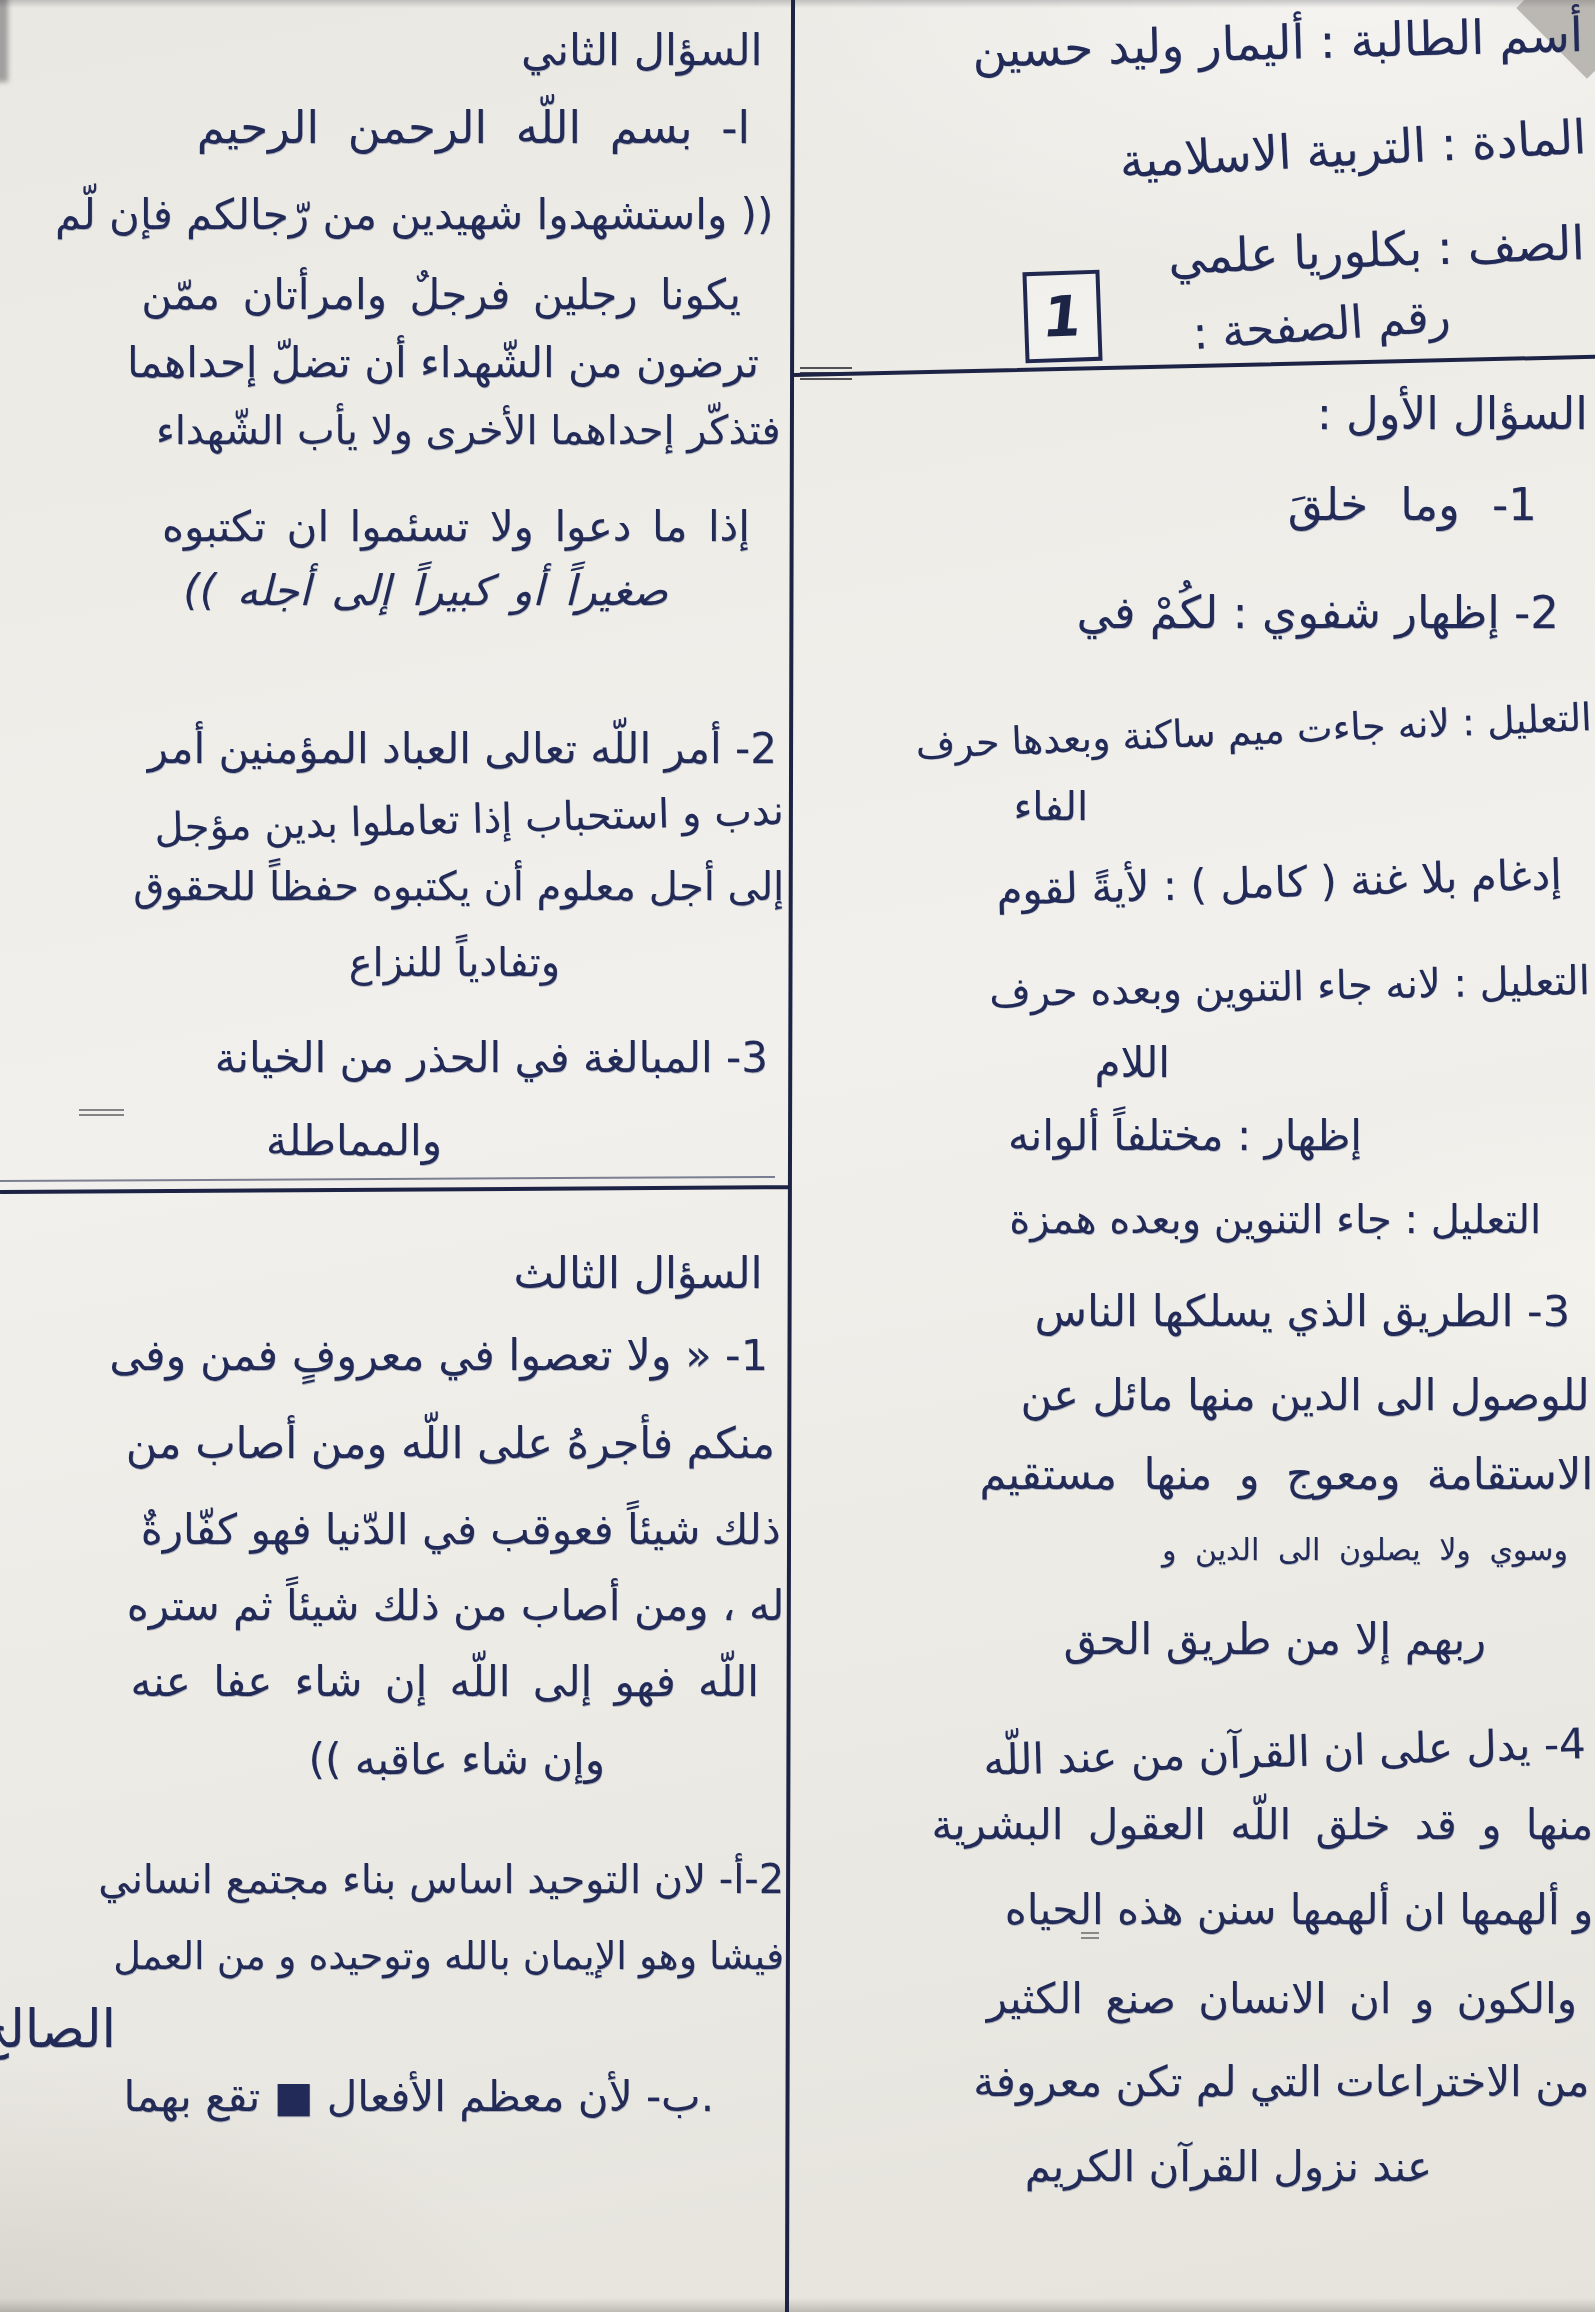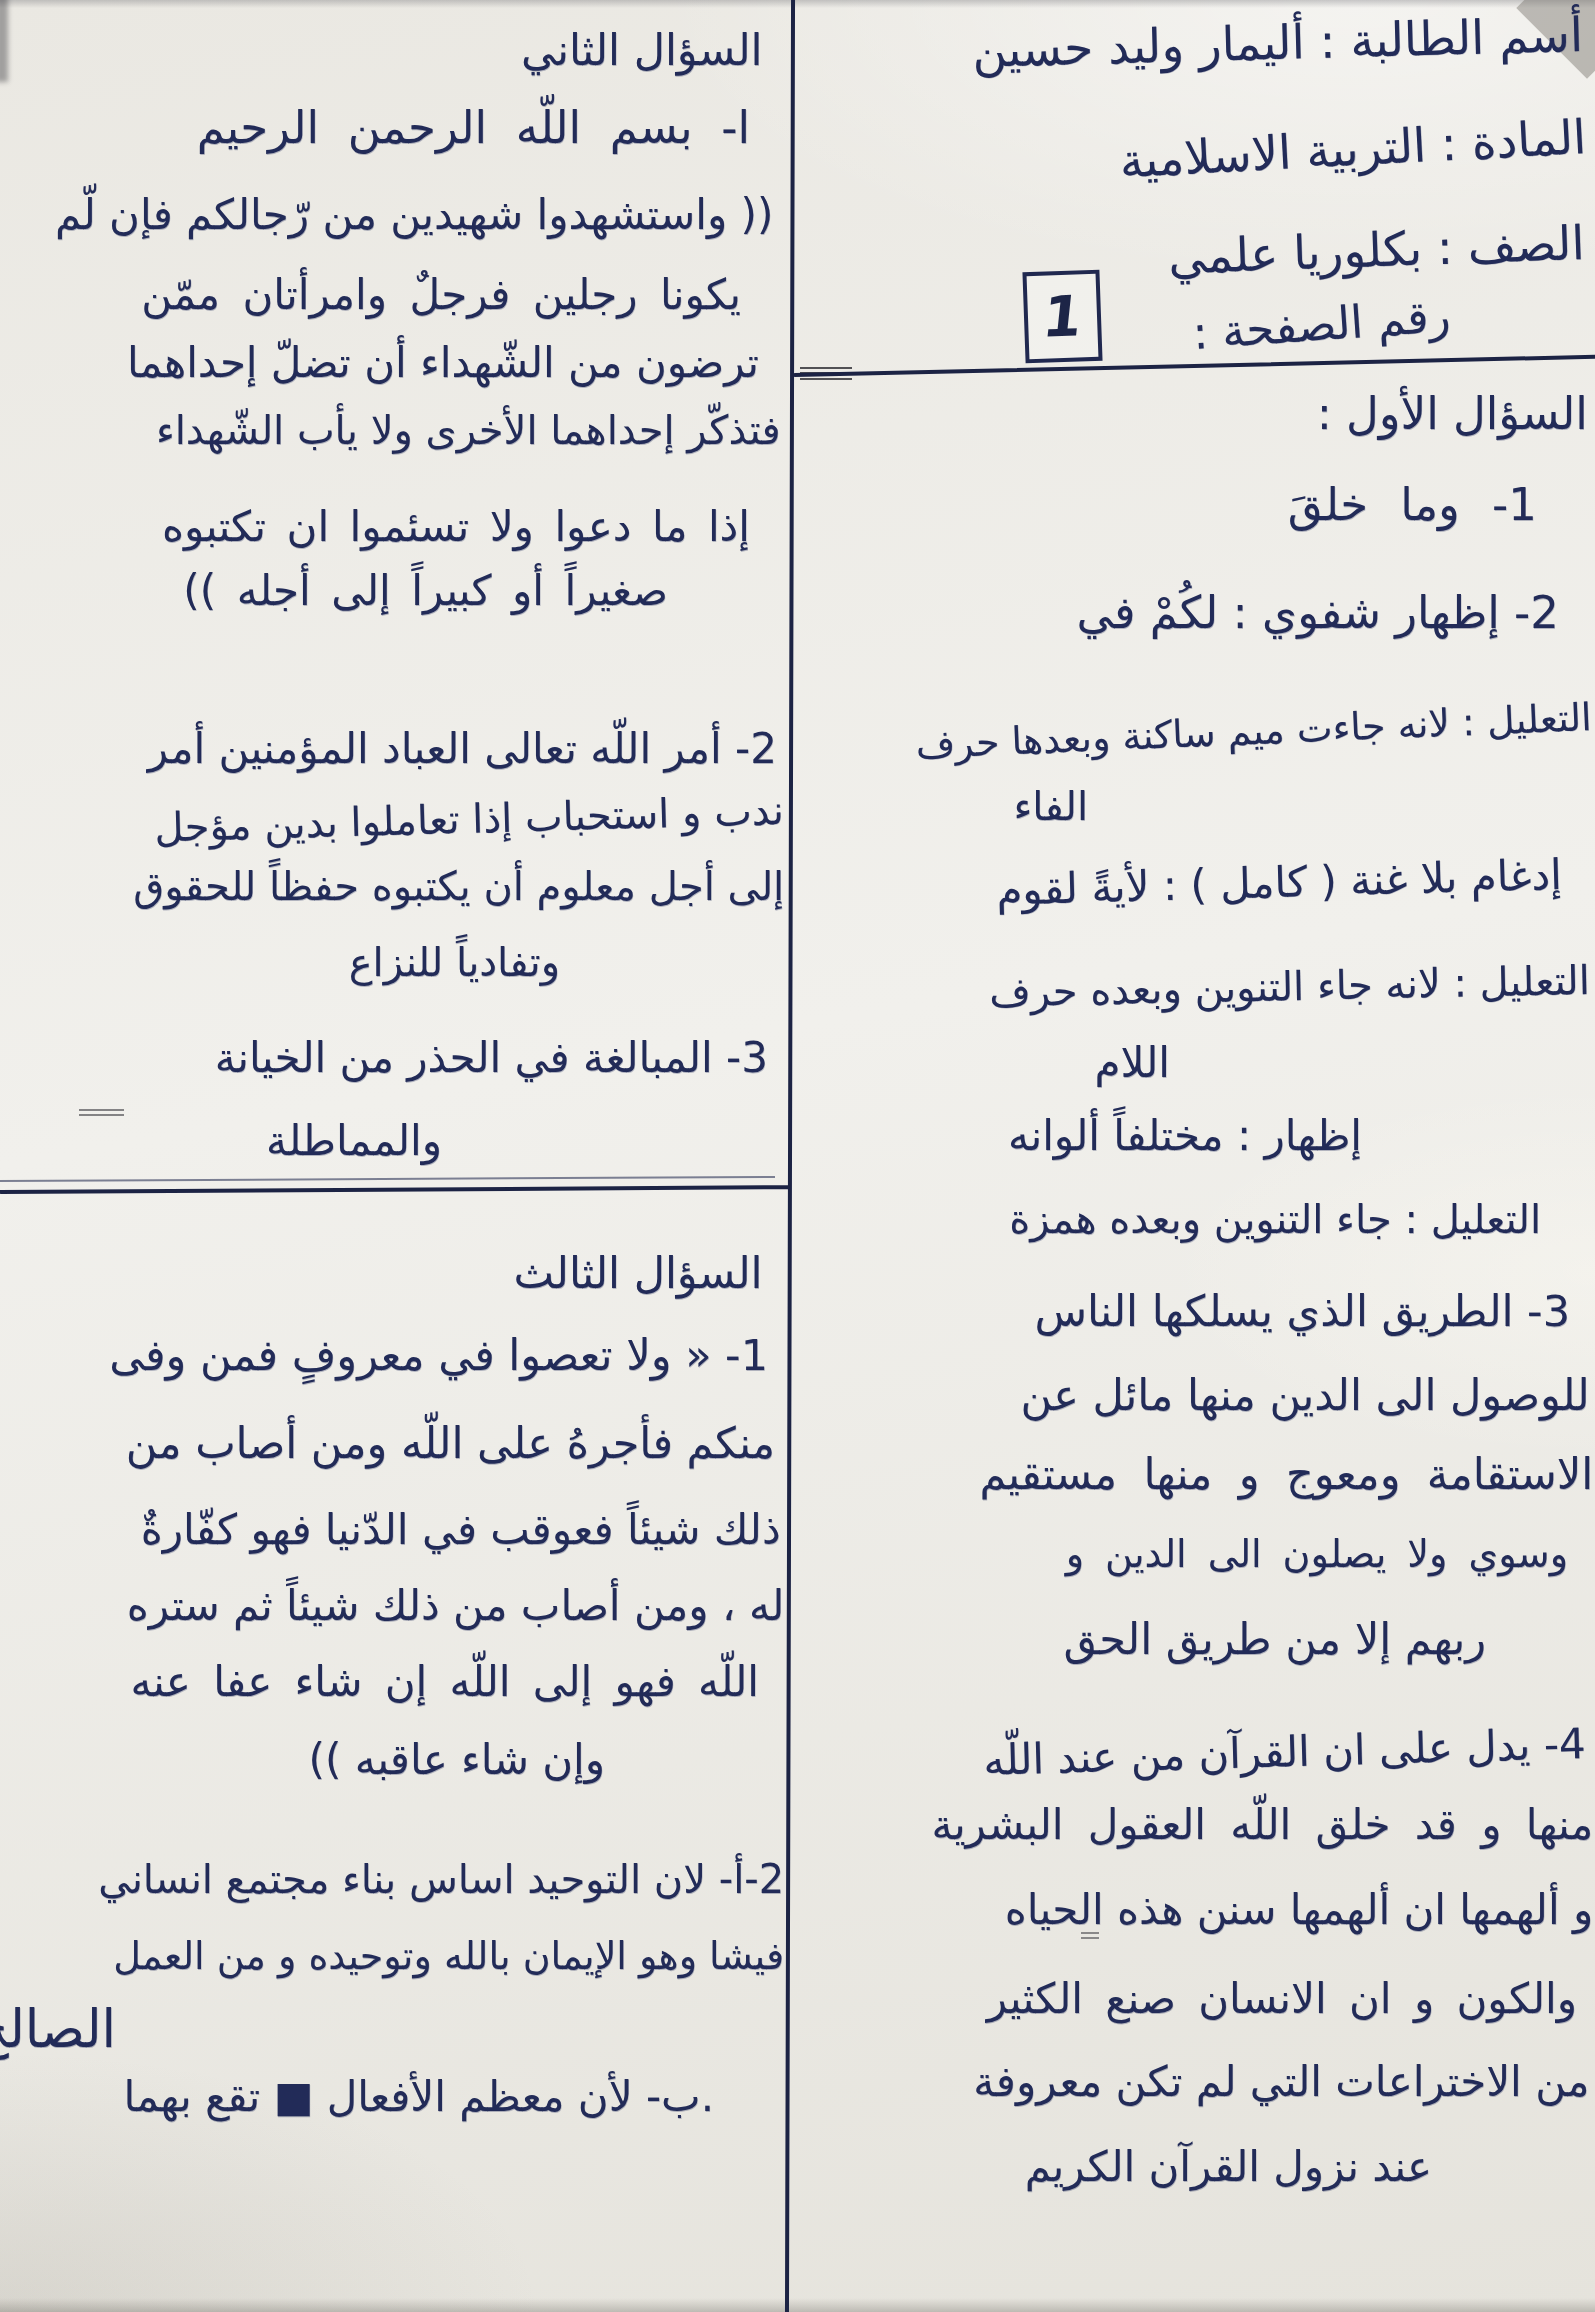--- a/index.html
+++ b/index.html
@@ -49,36 +49,36 @@
   .q1 .ln:nth-child(3){top:695px;right:3.6px;font-size:38px;transform:rotate(-2.4deg);transform-origin:right center;}
   .q1 .ln:nth-child(4){top:783px;right:507px;font-size:40px;}
   .q1 .ln:nth-child(5){top:850px;right:33px;font-size:42px;transform:rotate(-1.6deg);transform-origin:right center;}
   .q1 .ln:nth-child(6){top:957px;right:5.4px;font-size:40px;transform:rotate(-1.2deg);transform-origin:right center;}
   .q1 .ln:nth-child(7){top:1038px;right:425px;font-size:42px;}
   .q1 .ln:nth-child(8){top:1111px;right:233px;font-size:42px;}
   .q1 .ln:nth-child(9){top:1196px;right:54px;font-size:40px;}
   .q1 .ln:nth-child(10){top:1286px;right:25px;font-size:43px;}
   .q1 .ln:nth-child(11){top:1370px;right:5.4px;font-size:43px;}
   .q1 .ln:nth-child(12){top:1449px;right:1.8px;font-size:43px;word-spacing:12.7px;}
-  .q1 .ln:nth-child(13){top:1532px;right:27px;font-size:38px;word-spacing:9px;text-align:center;}
+  .q1 .ln:nth-child(13){top:1532px;right:27px;font-size:30px;word-spacing:9px;text-align:center;}
   .q1 .ln:nth-child(14){top:1614px;right:109px;font-size:43px;}
   .q1 .ln:nth-child(15){top:1719px;right:9px;font-size:42px;transform:rotate(-1.6deg);transform-origin:right center;}
   .q1 .ln:nth-child(16){top:1800px;right:1.8px;font-size:42px;word-spacing:11px;}
   .q1 .ln:nth-child(17){top:1885px;right:1.8px;font-size:42px;}
   .q1 .ln:nth-child(18){top:1974px;right:18px;font-size:42px;word-spacing:9px;}
   .q1 .ln:nth-child(19){top:2057px;right:5.4px;font-size:42px;}
   .q1 .ln:nth-child(20){top:2142px;right:163px;font-size:42px;}
   
   .q2 .ln:nth-child(1){top:101px;right:36px;font-size:45px;word-spacing:14.5px;}
   .q2 .ln:nth-child(2){top:190px;right:12.7px;font-size:42px;}
   .q2 .ln:nth-child(3){top:270px;right:45px;font-size:42px;word-spacing:9px;}
   .q2 .ln:nth-child(4){top:338px;right:27px;font-size:42px;}
   .q2 .ln:nth-child(5){top:407px;right:5.4px;font-size:40px;}
   .q2 .ln:nth-child(6){top:502px;right:36px;font-size:42px;word-spacing:7.2px;}
-  .q2 .ln:nth-child(7){top:566px;right:118px;font-size:42px;word-spacing:7.2px;}
+  .q2 .ln:nth-child(7){top:566px;right:118px;font-size:42px;word-spacing:7.2px;font-style:italic;}
   .q2 .ln:nth-child(8){top:724px;right:9px;font-size:42px;}
   .q2 .ln:nth-child(9){top:787px;right:1.8px;font-size:40px;transform:rotate(-1.6deg);transform-origin:right center;}
   .q2 .ln:nth-child(10){top:863px;right:1.8px;font-size:40px;}
   .q2 .ln:nth-child(11){top:939px;right:226px;font-size:40px;}
   .q2 .ln:nth-child(12){top:1033px;right:18px;font-size:42px;}
   .q2 .ln:nth-child(13){top:1116px;right:344px;font-size:42px;}
   
   .q3 .ln:nth-child(1){top:1330px;right:18px;font-size:43px;}
   .q3 .ln:nth-child(2){top:1418px;right:11px;font-size:43px;}
   .q3 .ln:nth-child(3){top:1505px;right:5.4px;font-size:42px;}

